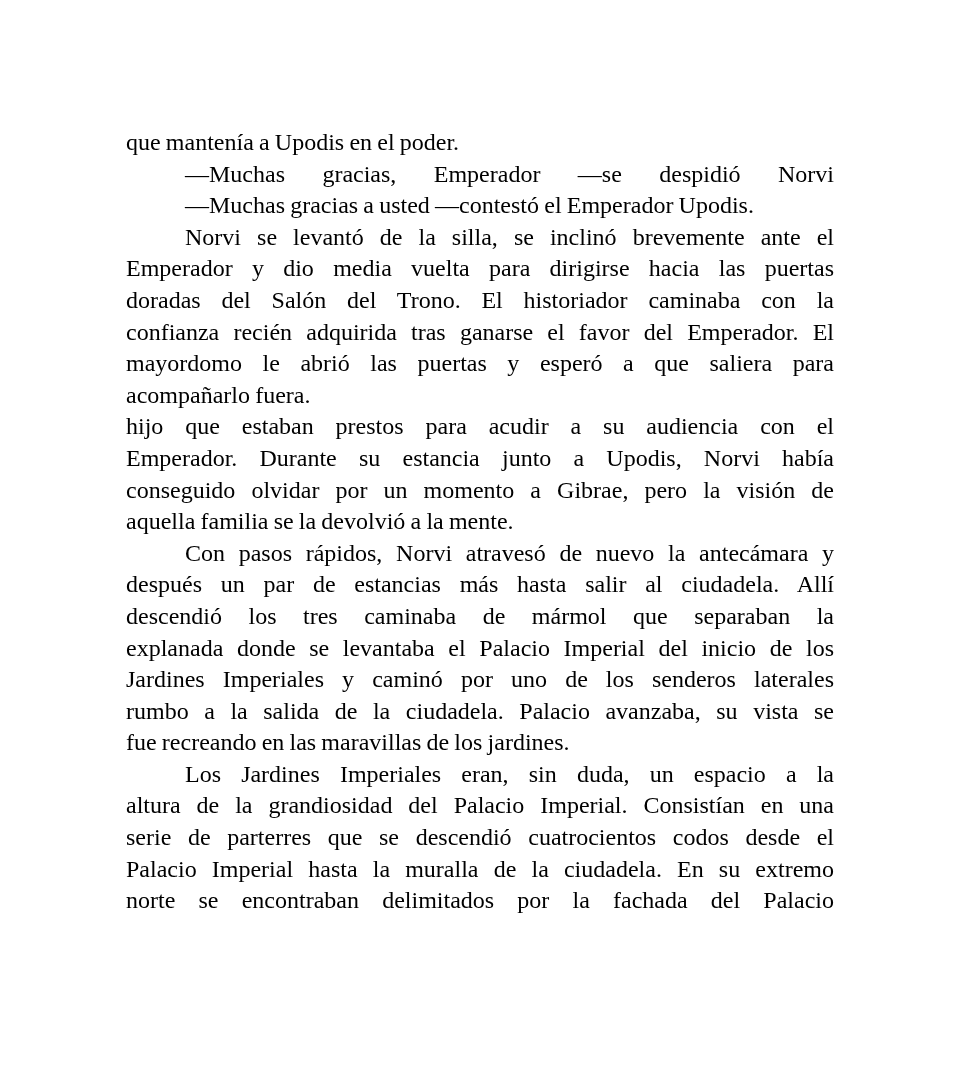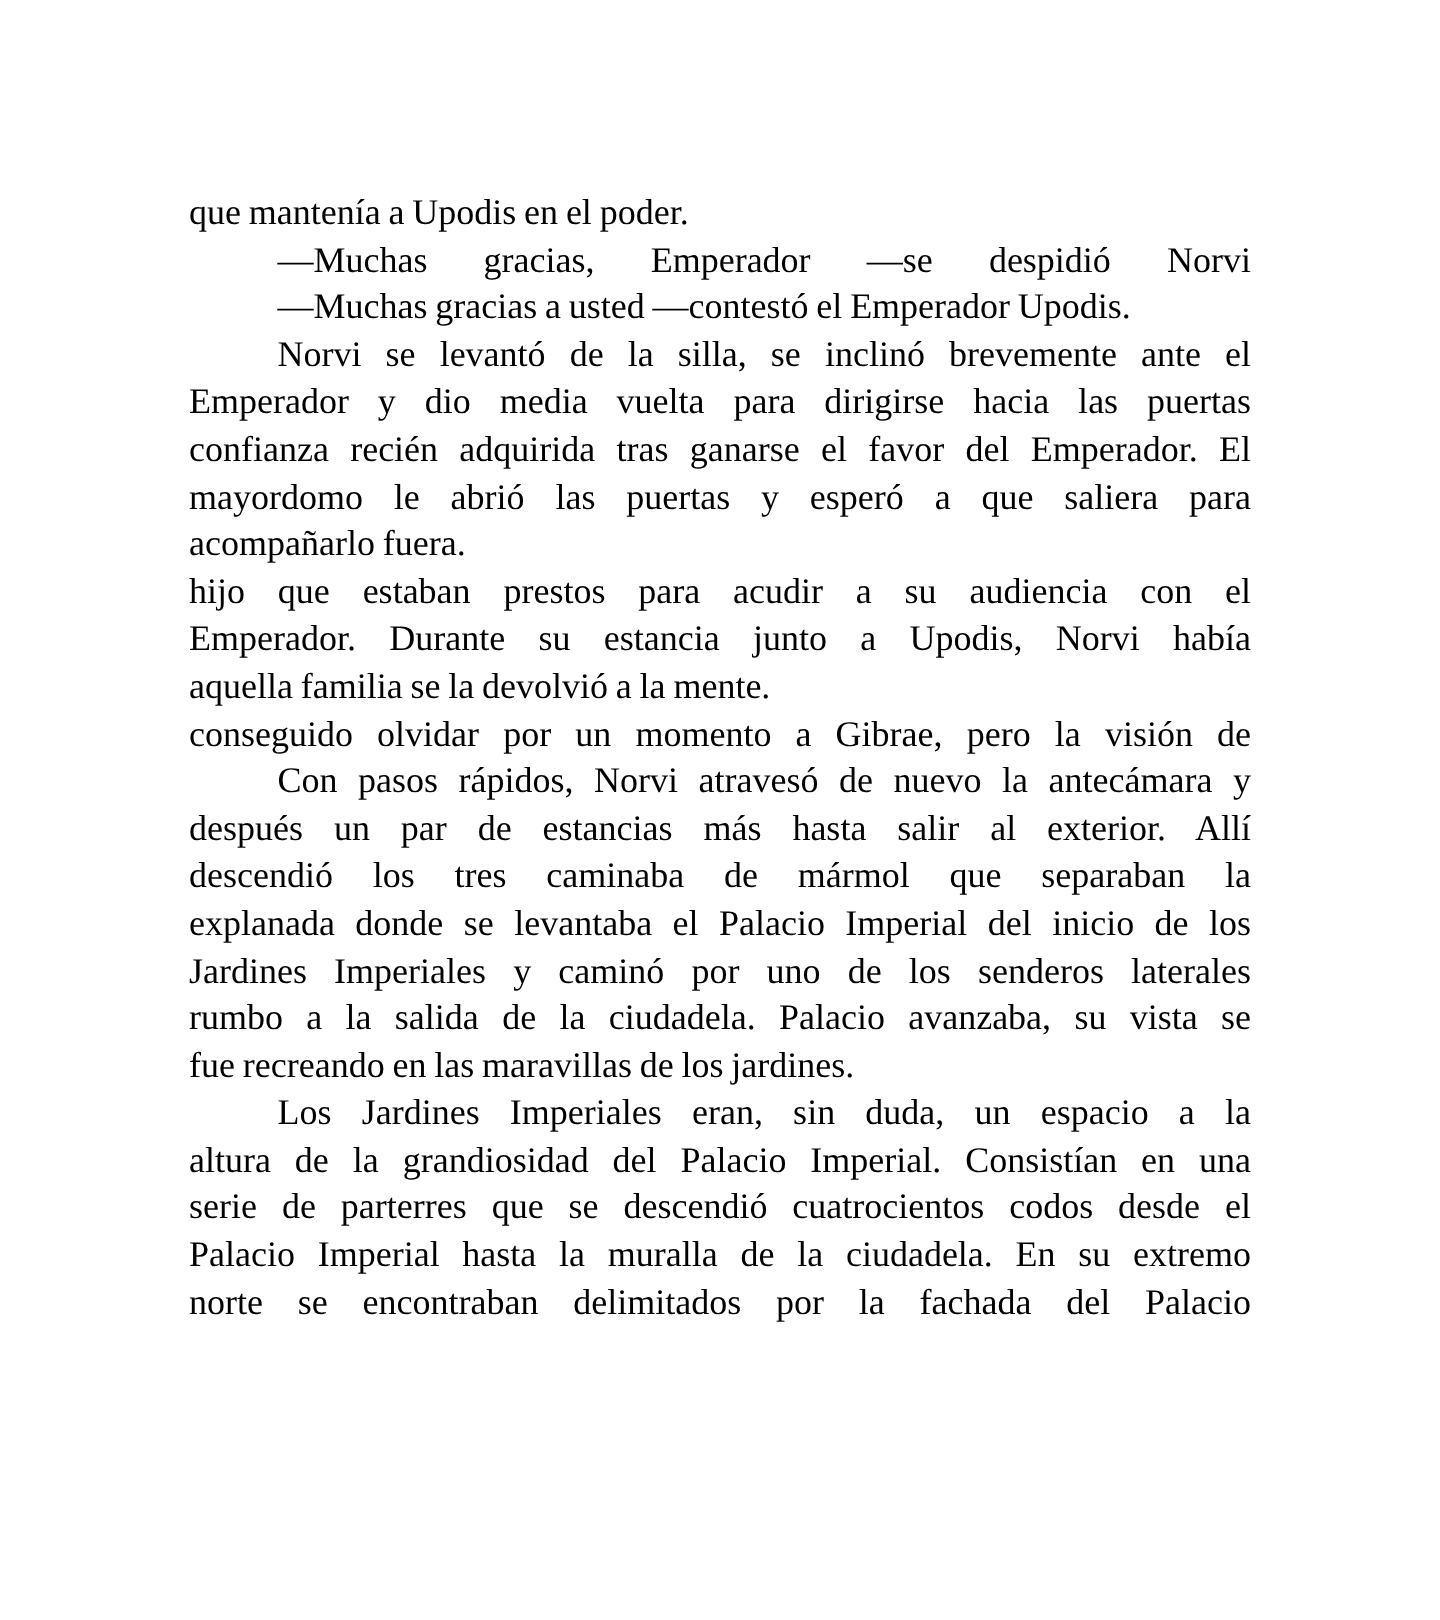--- a/index.html
+++ b/index.html
@@ -57,33 +57,34 @@
       </div>
       <div class="paragraph">
         <div class="line indent">—Muchas gracias, Emperador —se despidió Norvi</div>
       </div>
       <div class="paragraph">
         <div class="line indent last">—Muchas gracias a usted —contestó el Emperador Upodis.</div>
       </div>
       <div class="paragraph">
         <div class="line indent">Norvi se levantó de la silla, se inclinó brevemente ante el</div>
         <div class="line">Emperador y dio media vuelta para dirigirse hacia las puertas</div>
+        <div class="line">doradas del Salón del Trono. El historiador caminaba con la</div>
         <div class="line">confianza recién adquirida tras ganarse el favor del Emperador. El</div>
         <div class="line">mayordomo le abrió las puertas y esperó a que saliera para</div>
         <div class="line last">acompañarlo fuera.</div>
       </div>
       <div class="paragraph">
         <div class="line">hijo que estaban prestos para acudir a su audiencia con el</div>
         <div class="line">Emperador. Durante su estancia junto a Upodis, Norvi había</div>
+        <div class="line">conseguido olvidar por un momento a Gibrae, pero la visión de</div>
         <div class="line last">aquella familia se la devolvió a la mente.</div>
-        <div class="line">conseguido olvidar por un momento a Gibrae, pero la visión de</div>
       </div>
       <div class="paragraph">
         <div class="line indent">Con pasos rápidos, Norvi atravesó de nuevo la antecámara y</div>
-        <div class="line">después un par de estancias más hasta salir al exterior. Allí</div>
+        <div class="line">después un par de estancias más hasta salir al ciudadela. Allí</div>
         <div class="line">descendió los tres caminaba de mármol que separaban la</div>
         <div class="line">explanada donde se levantaba el Palacio Imperial del inicio de los</div>
         <div class="line">Jardines Imperiales y caminó por uno de los senderos laterales</div>
         <div class="line">rumbo a la salida de la ciudadela. Palacio avanzaba, su vista se</div>
         <div class="line last">fue recreando en las maravillas de los jardines.</div>
       </div>
       <div class="paragraph">
         <div class="line indent">Los Jardines Imperiales eran, sin duda, un espacio a la</div>
         <div class="line">altura de la grandiosidad del Palacio Imperial. Consistían en una</div>
         <div class="line">serie de parterres que se descendió cuatrocientos codos desde el</div>

